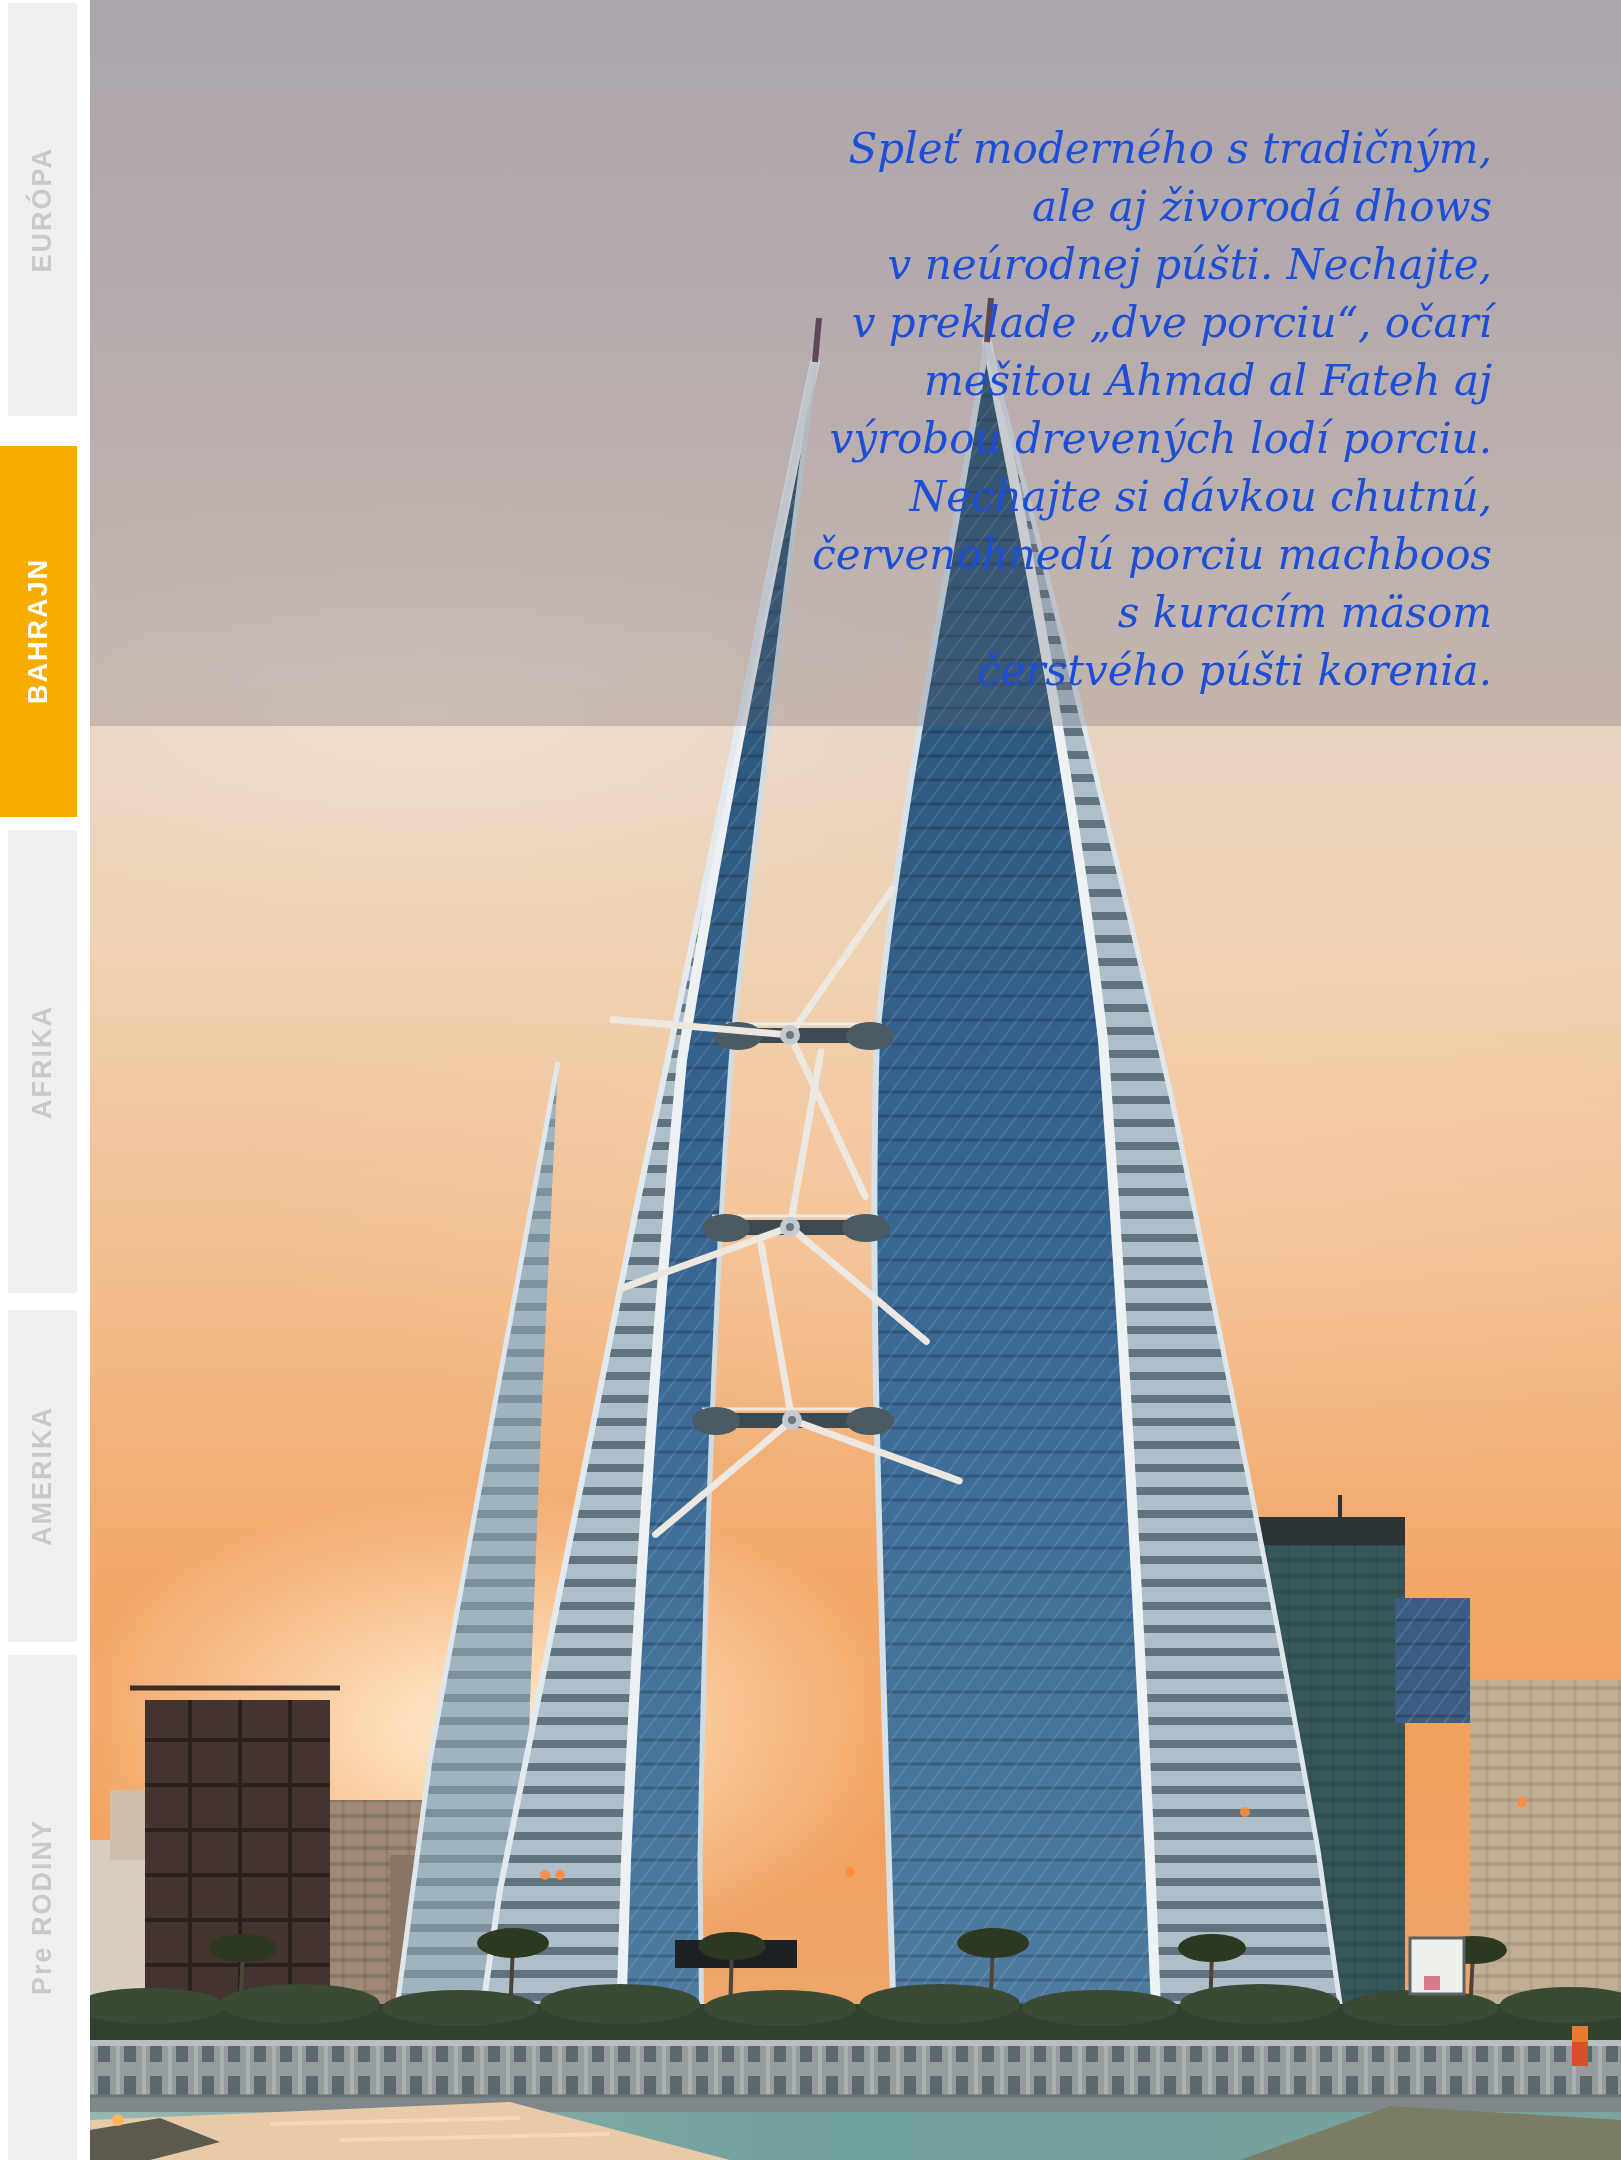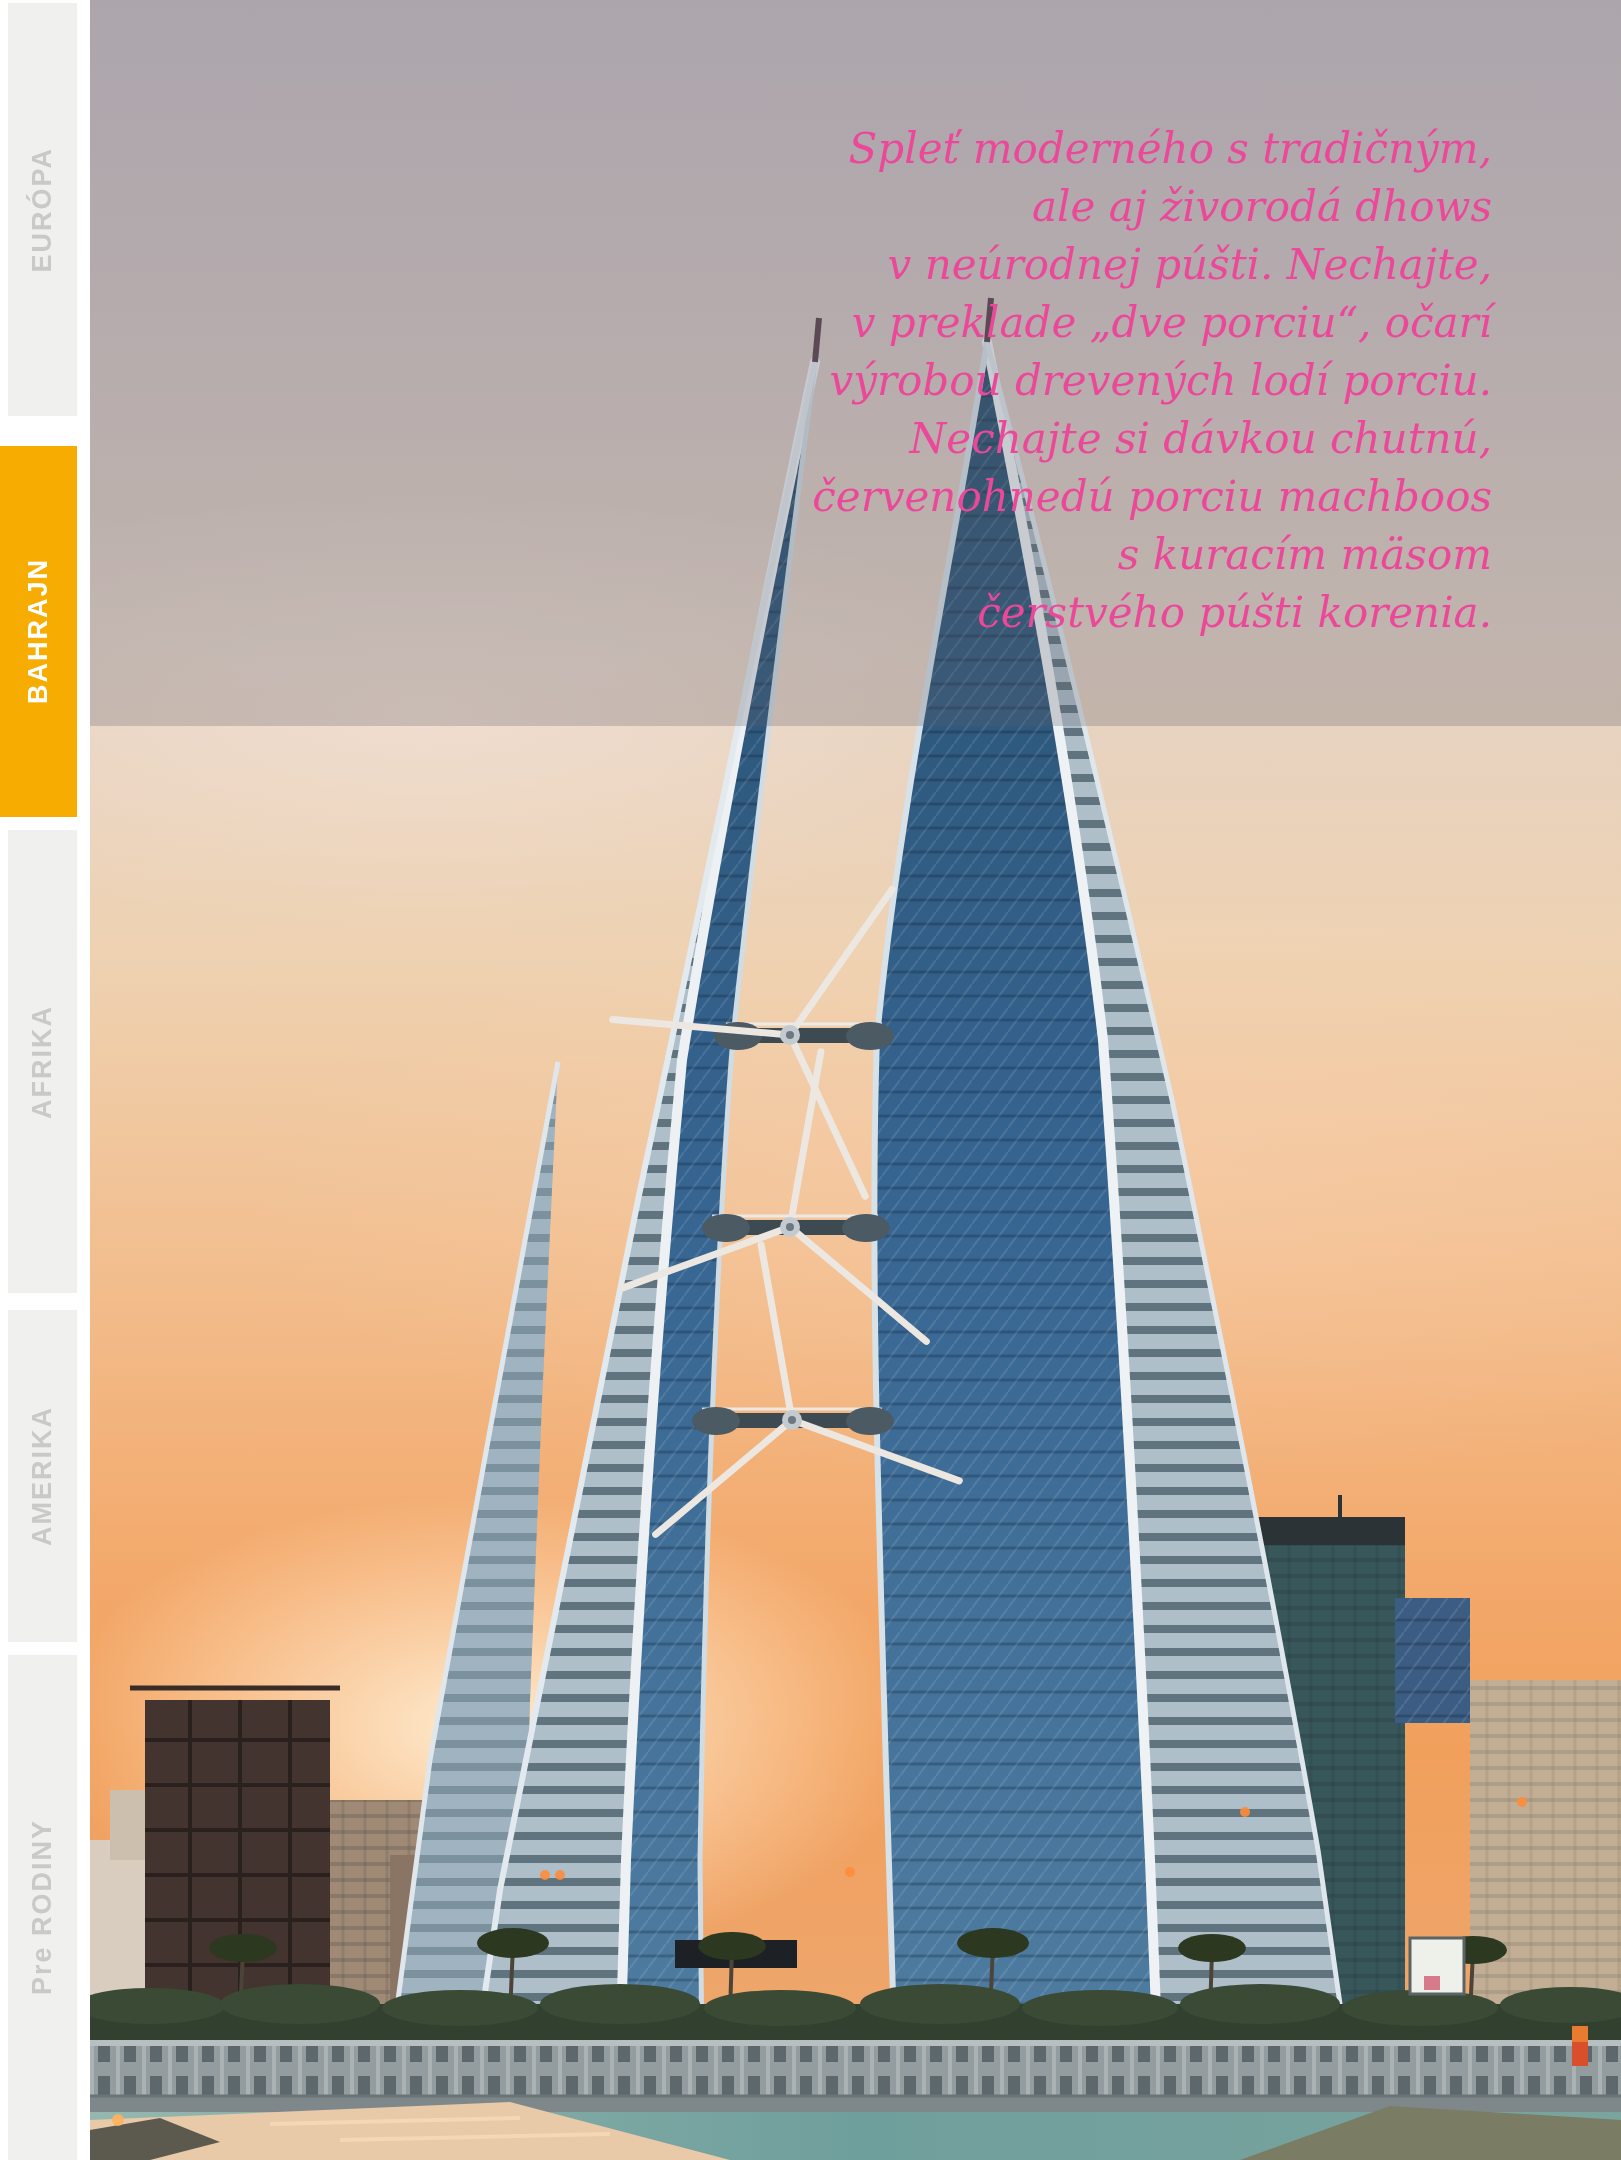--- a/index.html
+++ b/index.html
@@ -29,21 +29,21 @@
       radial-gradient(560px 300px at 26% 80%, rgba(255,240,214,.95), rgba(255,219,182,.40) 55%, transparent 78%),
       linear-gradient(180deg,#c8bfc4 0%,#d4c7c5 14%,#e5d3c6 30%,#eed2b2 44%,
                       #f2bf90 58%,#f3aa6d 72%,#f1a05c 81%,#efa468 90%,#e9ab74 100%);}
   .scene{position:absolute;inset:0;}
 
   
   .overlay-top{position:absolute;left:0;top:0;width:100%;height:726px;
       background:rgba(93,93,104,0.26);}
 
   
-  .quote{position:absolute;top:78px;right:89px;text-align:right;color:#ec4899;
+  .quote{position:absolute;top:78px;right:89px;text-align:right;color:#1d4ed8;
       font-family:"DejaVu Serif","Liberation Serif",serif;font-style:italic;
       font-size:42px;line-height:58px;}
   .quote span{display:block;}
 </style>
 </head>
 <body>
 
 <div class="page">
 
   <aside class="sidebar">
@@ -289,20 +289,21 @@
       </g>
     </svg>
 
     <div class="overlay-top"></div>
 
     <blockquote class="quote">
       <span>Spleť moderného s tradičným,</span>
       <span>ale aj živorodá dhows</span>
       <span>v neúrodnej púšti. Nechajte,</span>
       <span>v preklade „dve porciu“, očarí</span>
+      <span>mešitou Ahmad al Fateh aj</span>
       <span>výrobou drevených lodí porciu.</span>
       <span>Nechajte si dávkou chutnú,</span>
       <span>červenohnedú porciu machboos</span>
       <span>s kuracím mäsom</span>
       <span>čerstvého púšti korenia.</span>
     </blockquote>
   </figure>
 
 </div>
 

